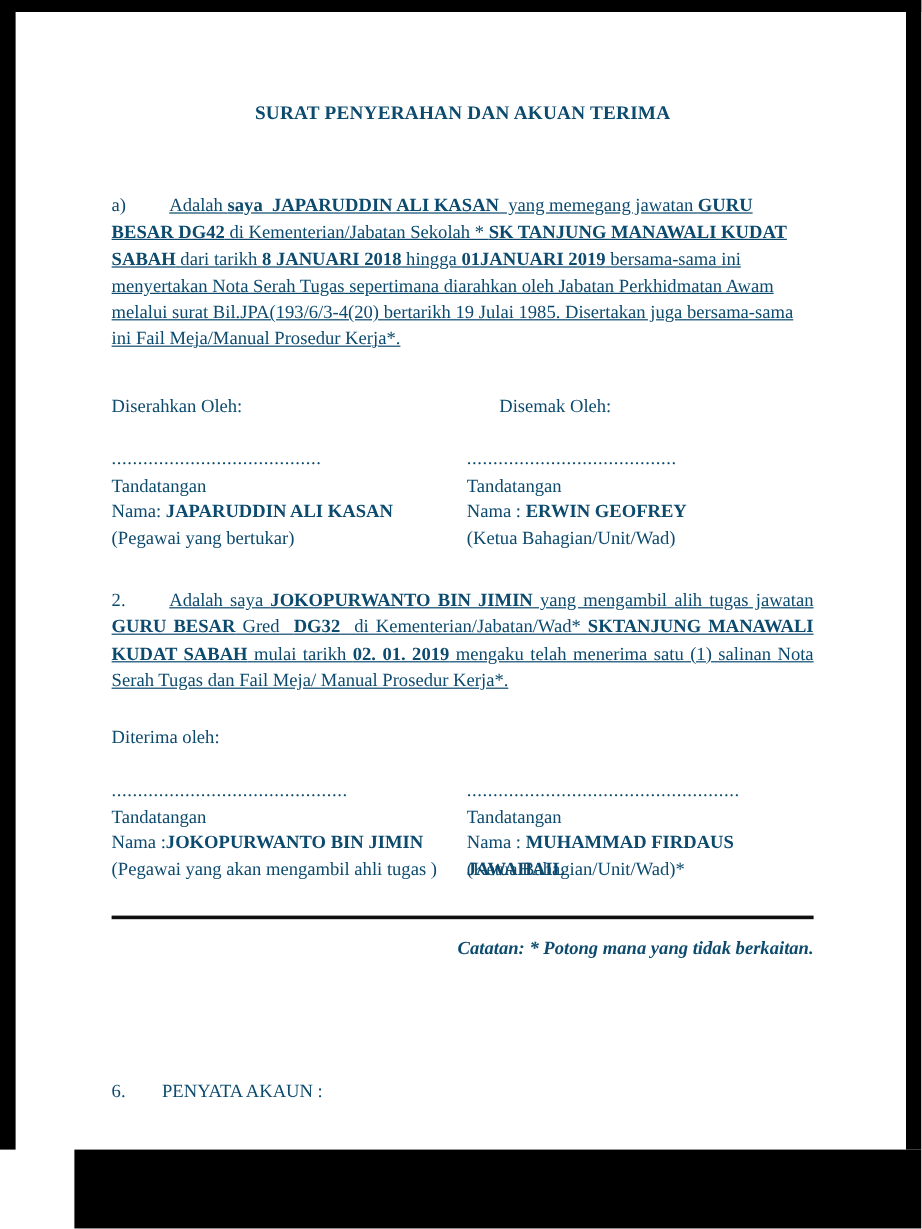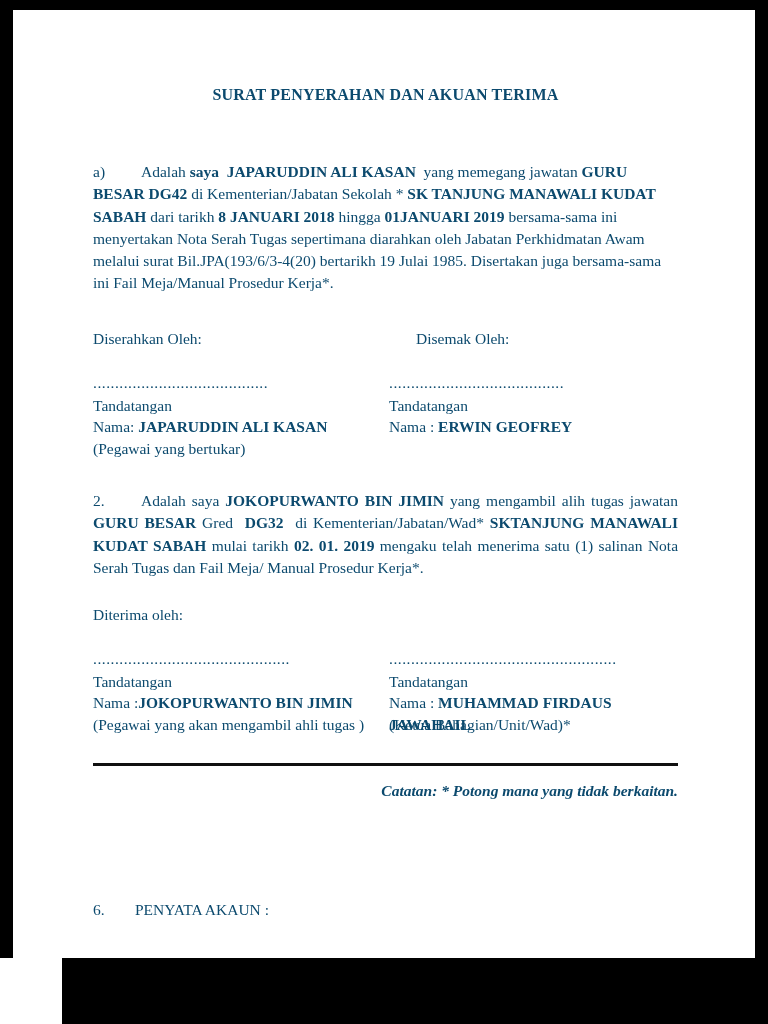--- a/index.html
+++ b/index.html
@@ -11,21 +11,21 @@
   .frame{position:absolute;background:#000000;}
   .frame-top{left:0;top:0;width:768px;height:10px;}
   .frame-left{left:0;top:0;width:13px;height:958px;}
   .frame-right{left:755px;top:0;width:13px;height:958px;}
   .frame-bottom{left:62px;top:958px;width:706px;height:66px;}
 
   .doc{position:absolute;left:93px;top:0;width:585px;font-size:15.5px;line-height:22.3px;}
   .doc .abs{position:absolute;left:0;width:585px;}
 
   .title-block{top:84px;text-align:center;font-weight:bold;font-size:16px;line-height:21.5px;letter-spacing:.2px;}
-  .para{white-space:normal;}
+  .para{white-space:normal;text-decoration:underline;}
   .para-a{top:161px;}
   .para-2{top:490px;text-align:justify;}
   .hang{display:inline-block;width:48px;}
   b{font-weight:bold;}
 
   .row{position:relative;height:22.3px;}
   .cell-r{position:absolute;top:0;}
   .sig1 .cell-r{left:296px;}
   .sig1 .cell-r.heading-r{left:323px;}
   .sig2 .cell-r{left:296px;}
@@ -79,20 +79,21 @@
     <div class="abs row sig1 sig1-tanda">
       <span>Tandatangan</span>
       <span class="cell-r">Tandatangan</span>
     </div>
     <div class="abs row sig1 sig1-nama">
       <span><span>Nama: </span><b>JAPARUDDIN ALI KASAN</b></span>
       <span class="cell-r"><span>Nama : </span><b>ERWIN GEOFREY</b></span>
     </div>
     <div class="abs row sig1 sig1-role">
       <span>(Pegawai yang bertukar)</span>
+      <span class="cell-r">(Ketua Bahagian/Unit/Wad)</span>
     </div>
 
     <div class="abs para para-2">
       <span class="hang">2.</span><span><span>Adalah saya </span><b>JOKOPURWANTO BIN JIMIN</b><span> yang mengambil alih tugas jawatan </span><b>GURU BESAR</b><span> Gred&nbsp; </span><b>DG32</b><span>&nbsp; di Kementerian/Jabatan/Wad* </span><b>SKTANJUNG MANAWALI KUDAT SABAH</b><span> mulai tarikh </span><b>02. 01. 2019</b><span> mengaku telah menerima satu (1) salinan Nota Serah Tugas dan Fail Meja/ Manual Prosedur Kerja*.</span></span>
     </div>
 
     <div class="abs row diterima-heading">
       <span>Diterima oleh:</span>
     </div>
     <div class="abs row sig2 sig2-dots">

